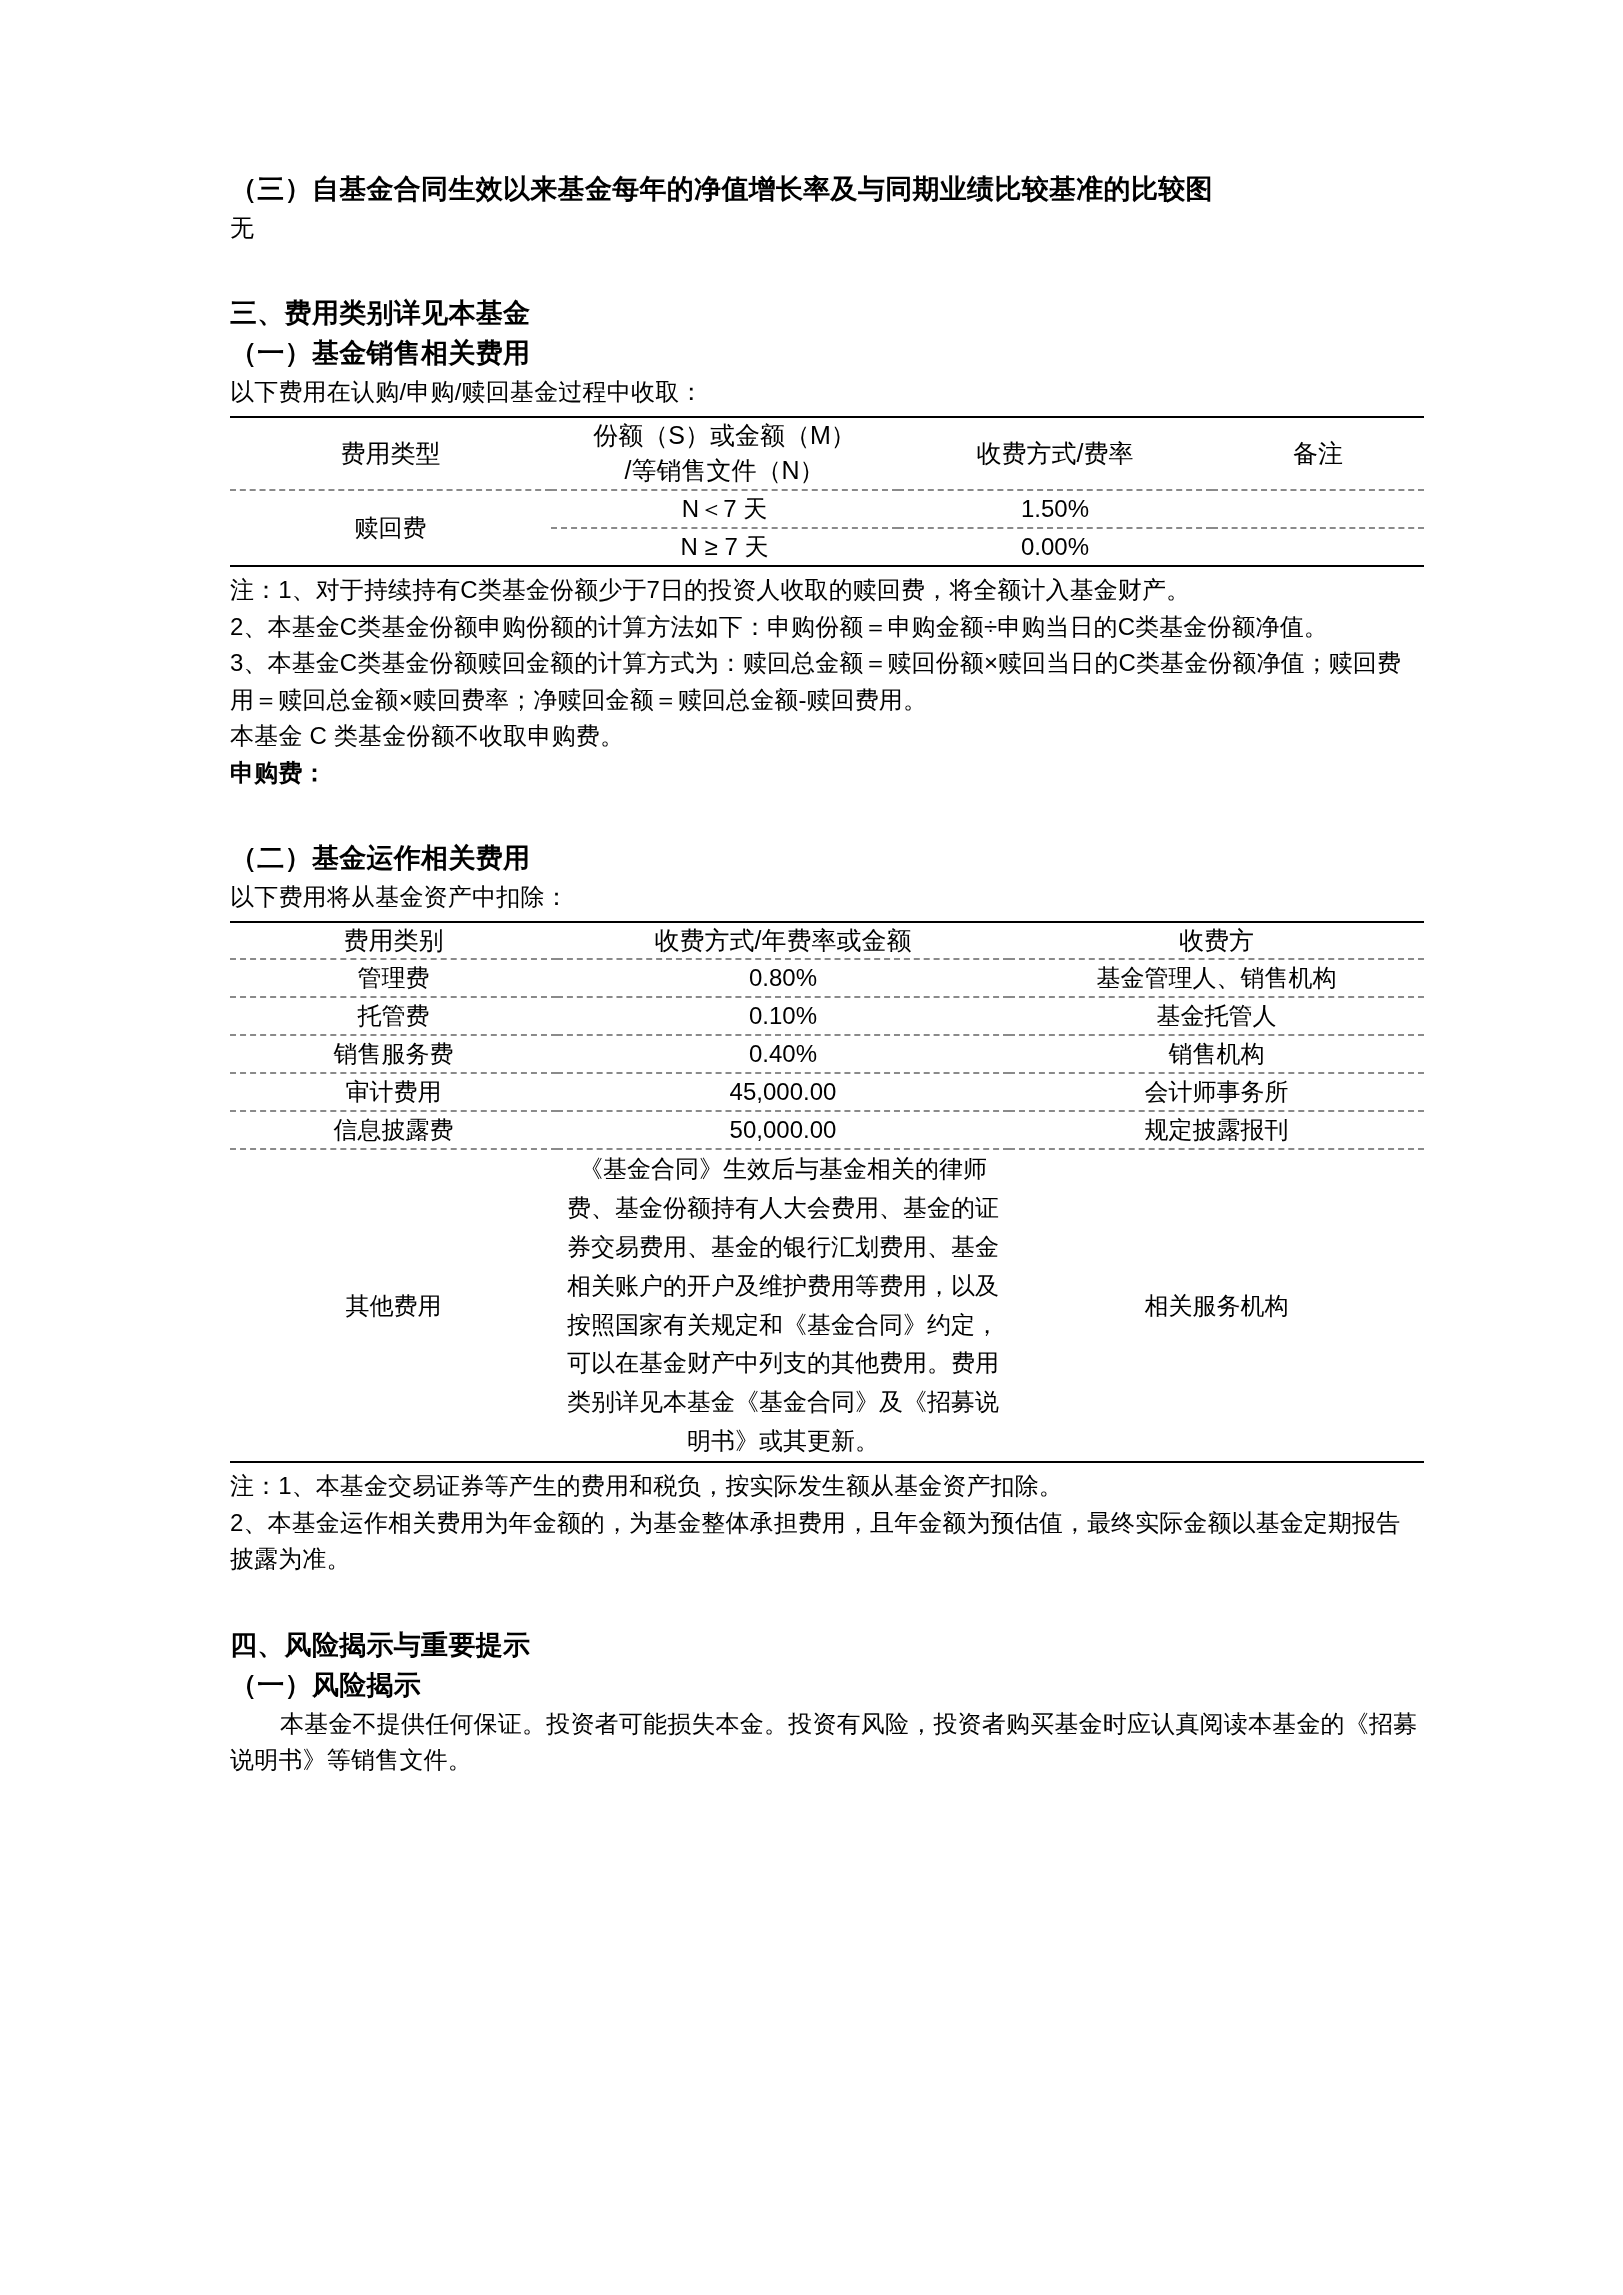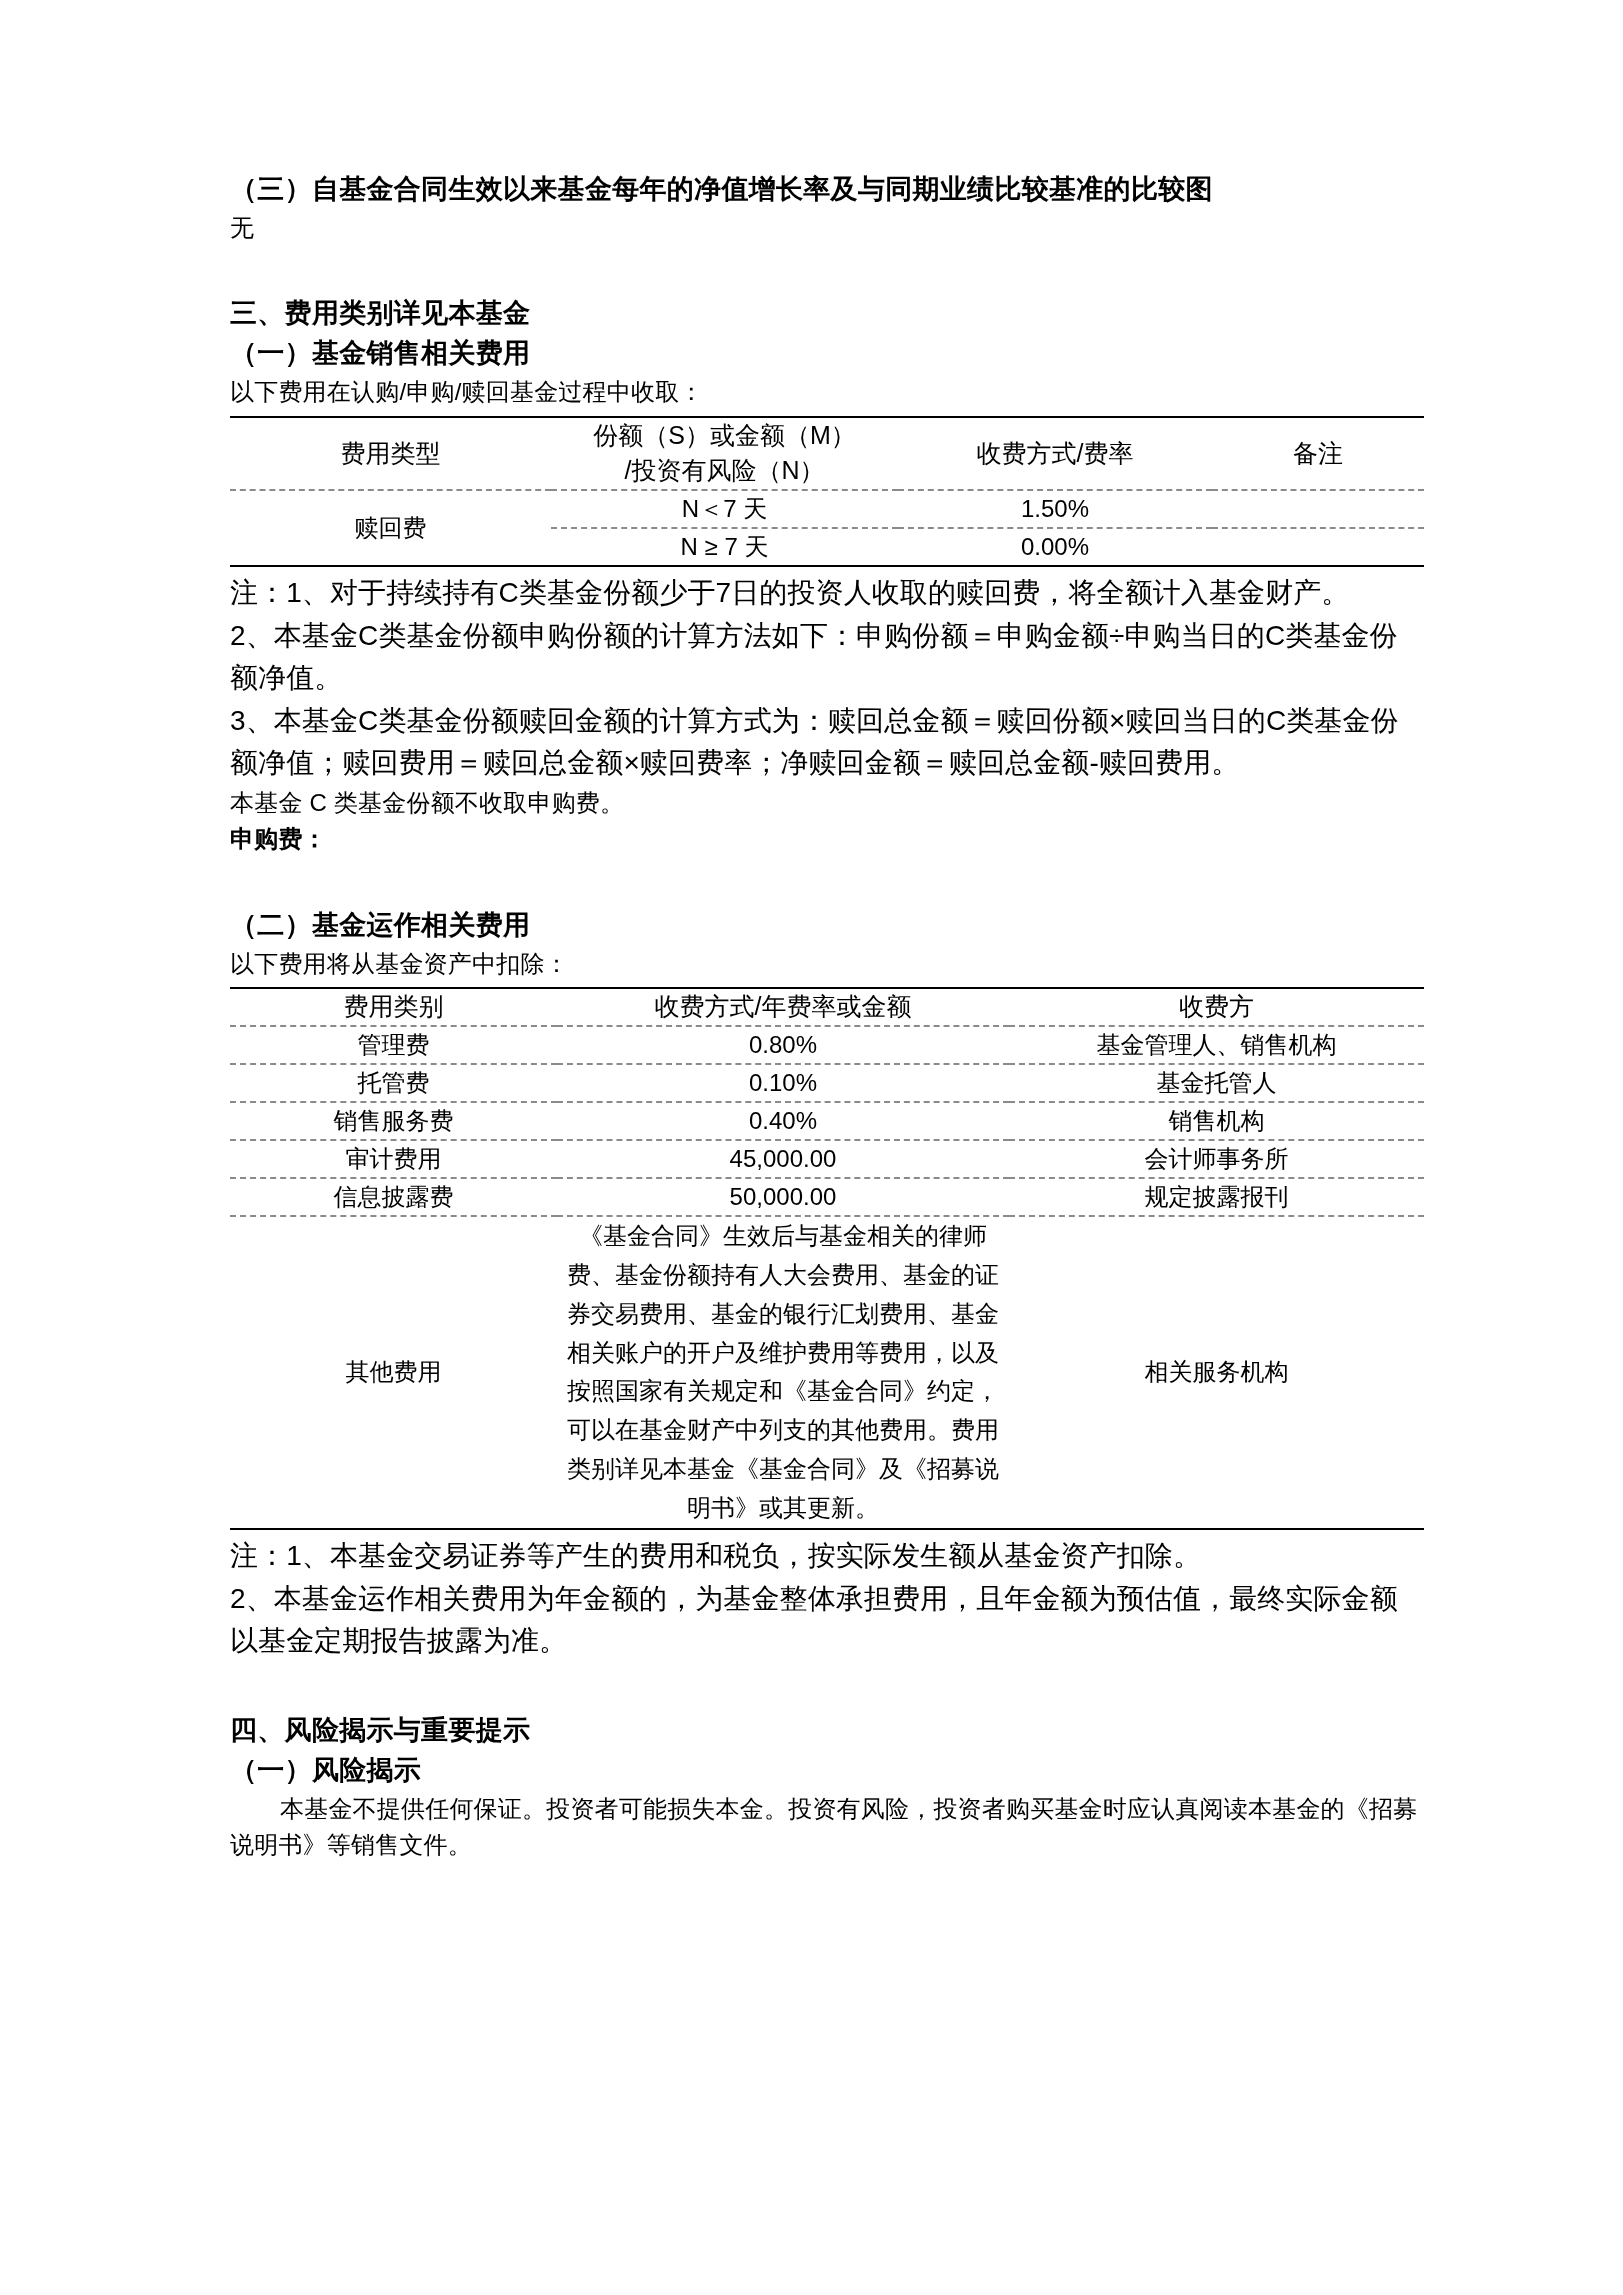--- a/index.html
+++ b/index.html
@@ -108,21 +108,21 @@
   .t1 col.c4 { width: 212px; }
 
   
   .t2 col.d1 { width: 327px; }
   .t2 col.d2 { width: 452px; }
   .t2 col.d3 { width: 415px; }
 
   .left-lbl { text-align: left; padding-left: 3.9px; }
 
   .note {
-    font-size: 28px;
+    font-size: 24px;
     line-height: 1.52;
     letter-spacing: 0.1px;
   }
 
   .pagenum {
     position: absolute;
     left: 0;
     right: 12px;
     top: 2086px;
     text-align: center;
@@ -157,21 +157,21 @@
         <col class="c1">
           <col class="c2">
           <col class="c3">
           <col class="c4">
       </colgroup>
       <thead>
         <tr class="tbl-top dash-row">
           <th class="hdr">费用类型</th>
           <th class="hdr">
             <div>份额（S）或金额（M）</div>
-            <div>/投资有风险（N）</div>
+            <div>/等销售文件（N）</div>
           </th>
           <th class="hdr">收费方式/费率</th>
           <th class="hdr">备注</th>
         </tr>
       </thead>
       <tbody>
         <tr>
           <td class="cell cell-bold" rowspan="2">赎回费</td>
           <td class="cell dash-cell">N＜7 天</td>
           <td class="cell dash-cell">1.50%</td>

